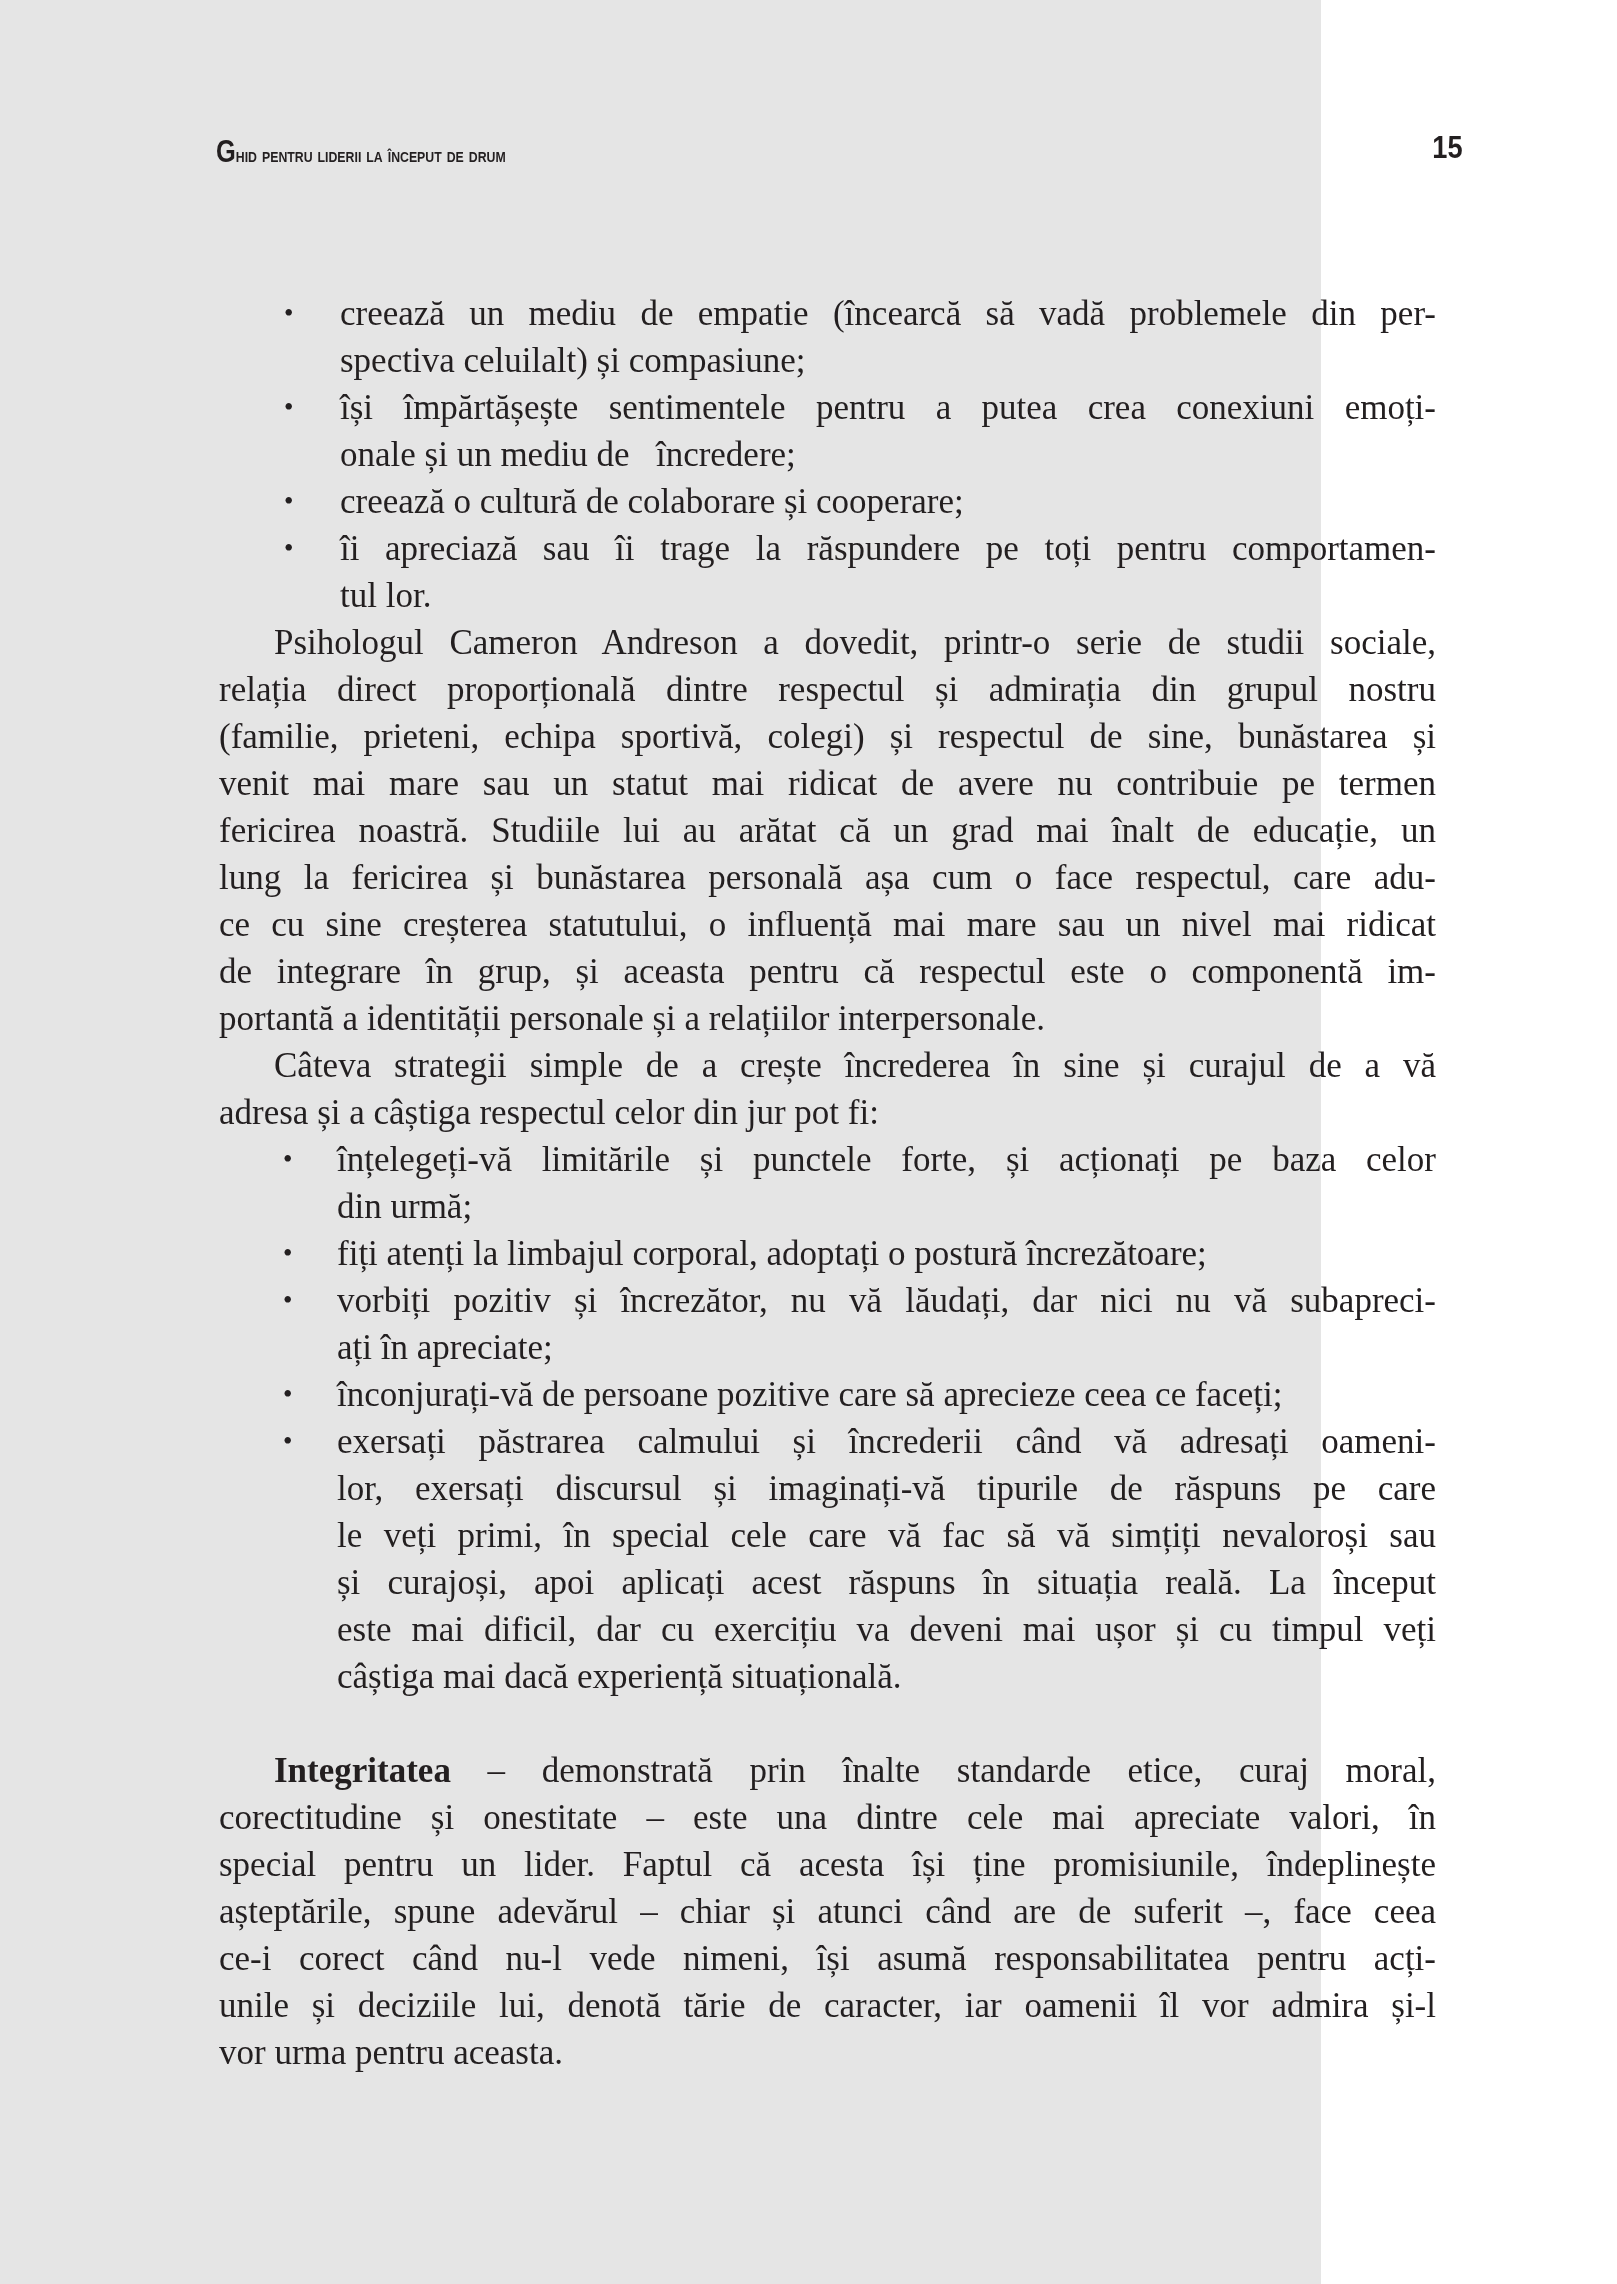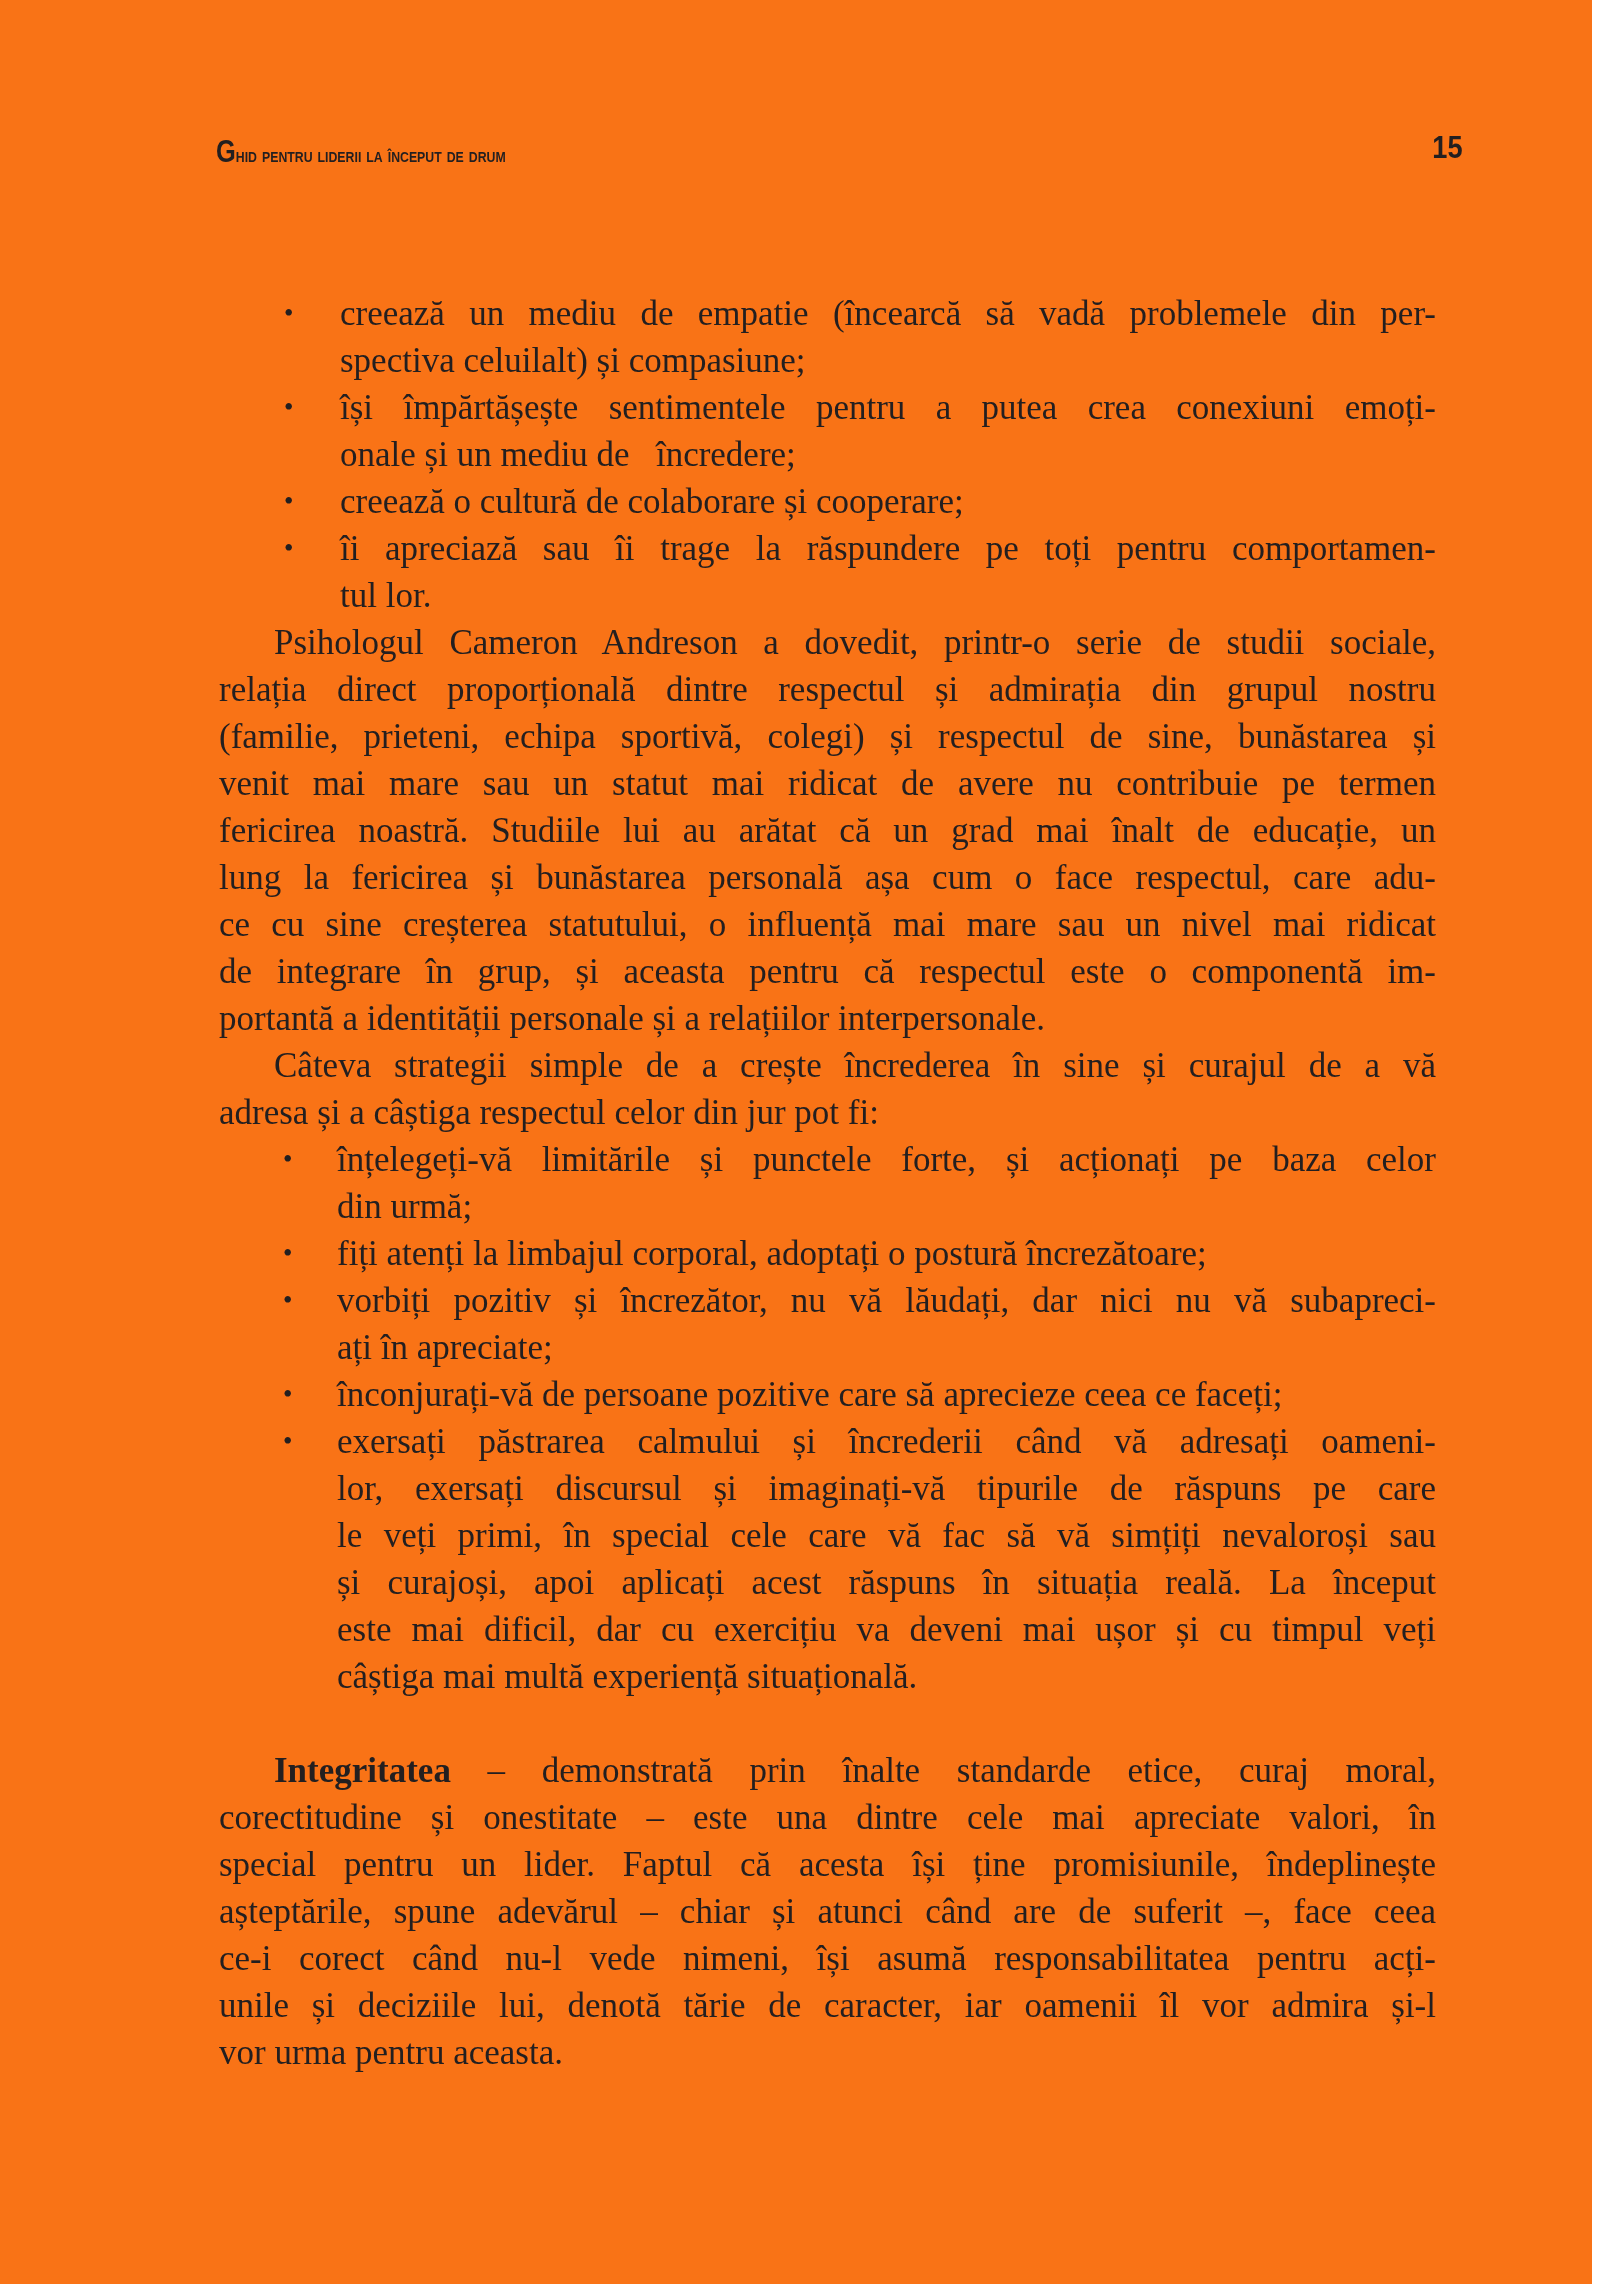--- a/index.html
+++ b/index.html
@@ -10,23 +10,23 @@
     body {
       width: 1618px;
       height: 2284px;
       position: relative;
       overflow: hidden;
       color: #231f20;
     }
     .page {
       position: absolute;
       left: 0; top: 0;
-      width: 1592px;
+      width: 1321px;
       height: 2284px;
-      background: #f97316;
+      background: #e5e5e5;
     }
     .running-header {
       position: absolute;
       left: 216px;
       top: 129px;
       width: 1247px;
       height: 40px;
       font-family: "Liberation Sans", sans-serif;
       font-weight: bold;
       color: #231f20;
@@ -171,21 +171,21 @@
         <span class="bullet-glyph">•</span>
         <span class="line last">înconjurați-vă de persoane pozitive care să aprecieze ceea ce faceți;</span>
       </div>
       <div class="bullet-item deep">
         <span class="bullet-glyph">•</span>
         <span class="line">exersați păstrarea calmului și încrederii când vă adresați oameni-</span>
         <span class="line">lor, exersați discursul și imaginați-vă tipurile de răspuns pe care</span>
         <span class="line">le veți primi, în special cele care vă fac să vă simțiți nevaloroși sau</span>
         <span class="line">și curajoși, apoi aplicați acest răspuns în situația reală. La început</span>
         <span class="line">este mai dificil, dar cu exercițiu va deveni mai ușor și cu timpul veți</span>
-        <span class="line last">câștiga mai multă experiență situațională.</span>
+        <span class="line last">câștiga mai dacă experiență situațională.</span>
       </div>
     </div>
 
     <div class="block-gap"></div>
 
     <div class="paragraph">
       <span class="line indent-first"><span class="strong-term">Integritatea</span><span> – demonstrată prin înalte standarde etice, curaj moral,</span></span>
       <span class="line">corectitudine și onestitate – este una dintre cele mai apreciate valori, în</span>
       <span class="line">special pentru un lider. Faptul că acesta își ține promisiunile, îndeplinește</span>
       <span class="line">așteptările, spune adevărul – chiar și atunci când are de suferit –, face ceea</span>

